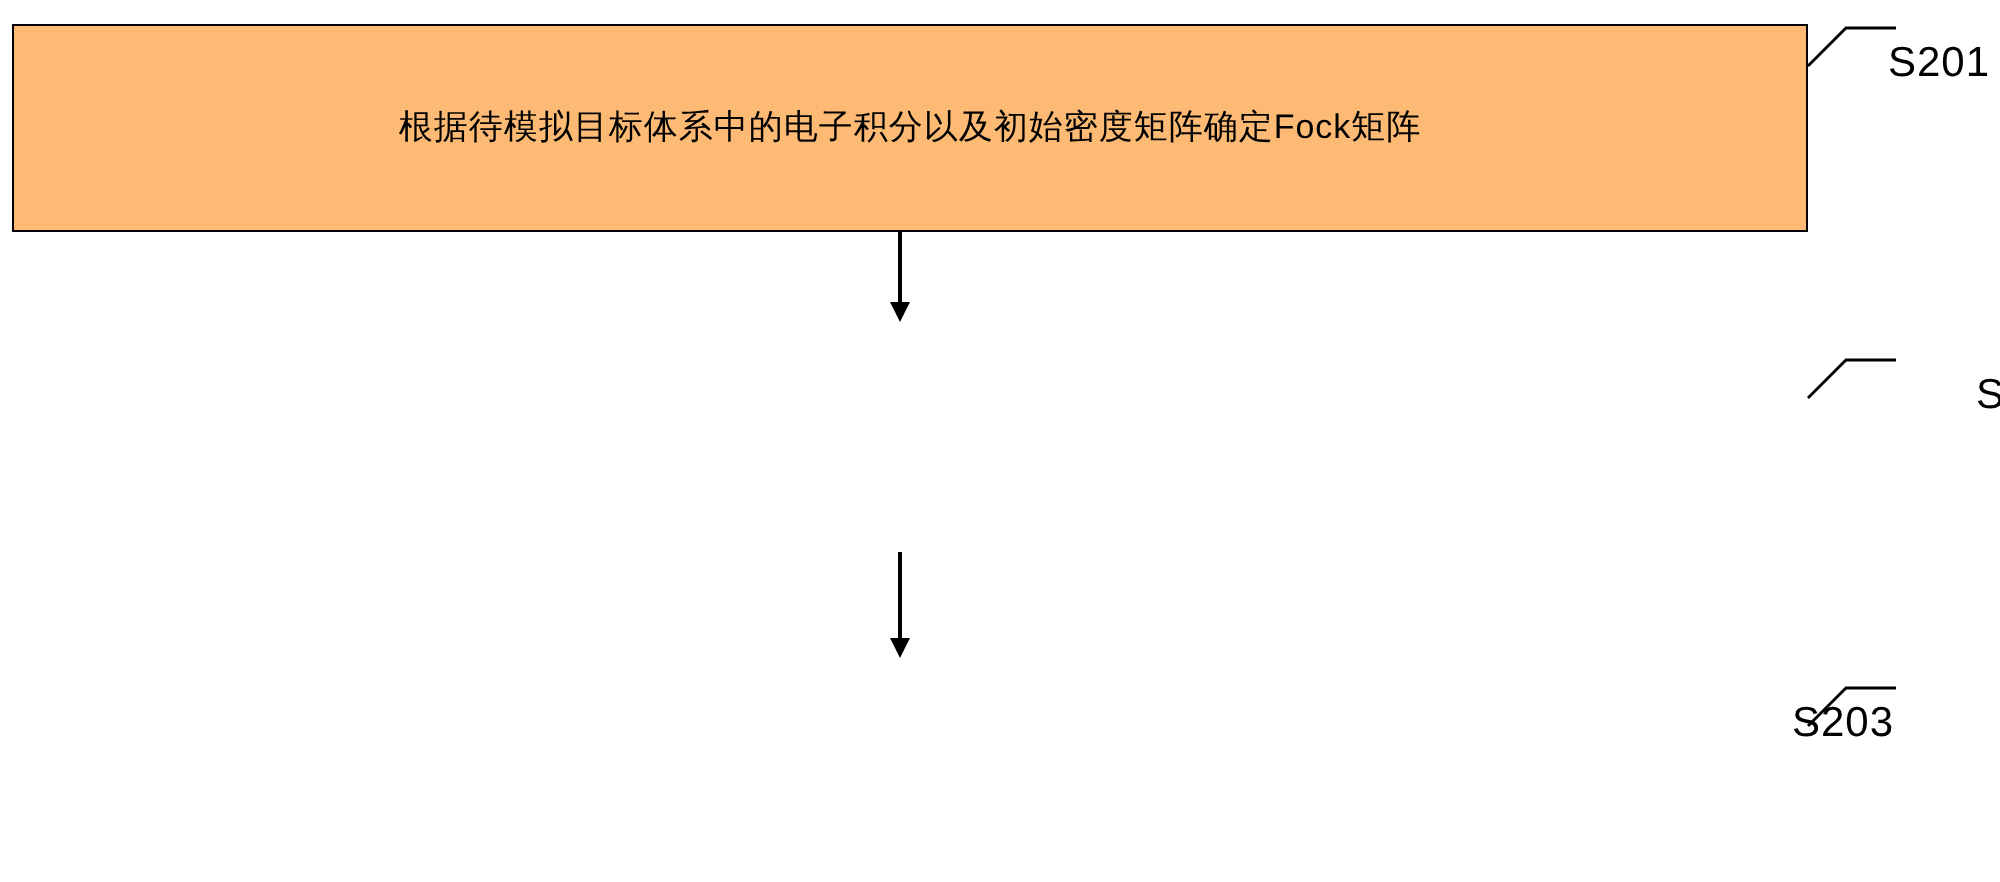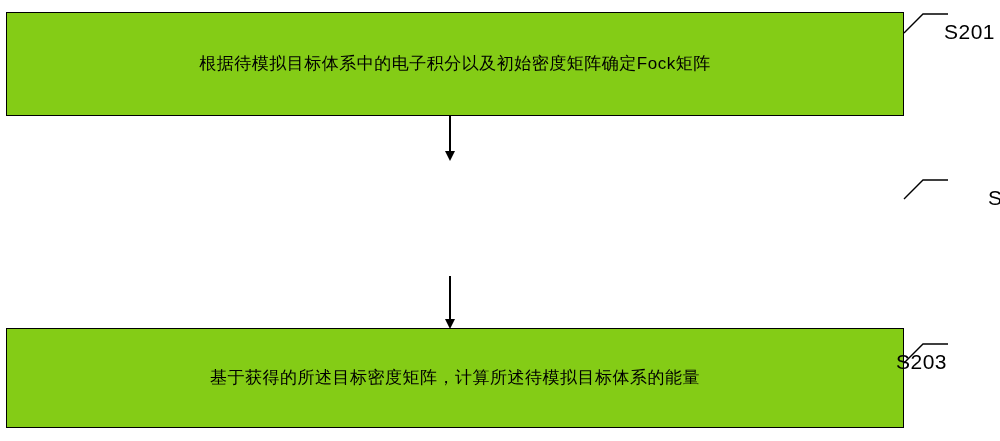--- a/index.html
+++ b/index.html
@@ -16,21 +16,21 @@
   }
   #flowchart {
     position: relative;
     width: 1000px;
     height: 441px;
   }
   .box {
     position: absolute;
     box-sizing: border-box;
     border: 1px solid #000000;
-    background: #84cc16;
+    background: #fdba74;
     display: flex;
     align-items: center;
     justify-content: center;
     padding: 10px 18px;
   }
   .box-text {
     font-size: 17px;
     line-height: 30px;
     text-align: left;
     letter-spacing: 0.5px;
@@ -123,23 +123,20 @@
 
   <div class="tick tick2">
     <svg width="46" height="26" viewBox="0 0 46 26">
       <path d="M1 25 L20 6 L45 6" stroke="#000000" stroke-width="1.4" fill="none"></path>
     </svg>
   </div>
   <div class="step-label label2">S202</div>
 
   <div class="arrow a2"></div>
 
-  <div class="box box3">
-    <div class="box-text center">基于获得的所述目标密度矩阵，计算所述待模拟目标体系的能量</div>
-  </div>
 
   <div class="tick tick3">
     <svg width="46" height="26" viewBox="0 0 46 26">
       <path d="M1 25 L20 6 L45 6" stroke="#000000" stroke-width="1.4" fill="none"></path>
     </svg>
   </div>
   <div class="step-label label3">S203</div>
 
 </div>
 

